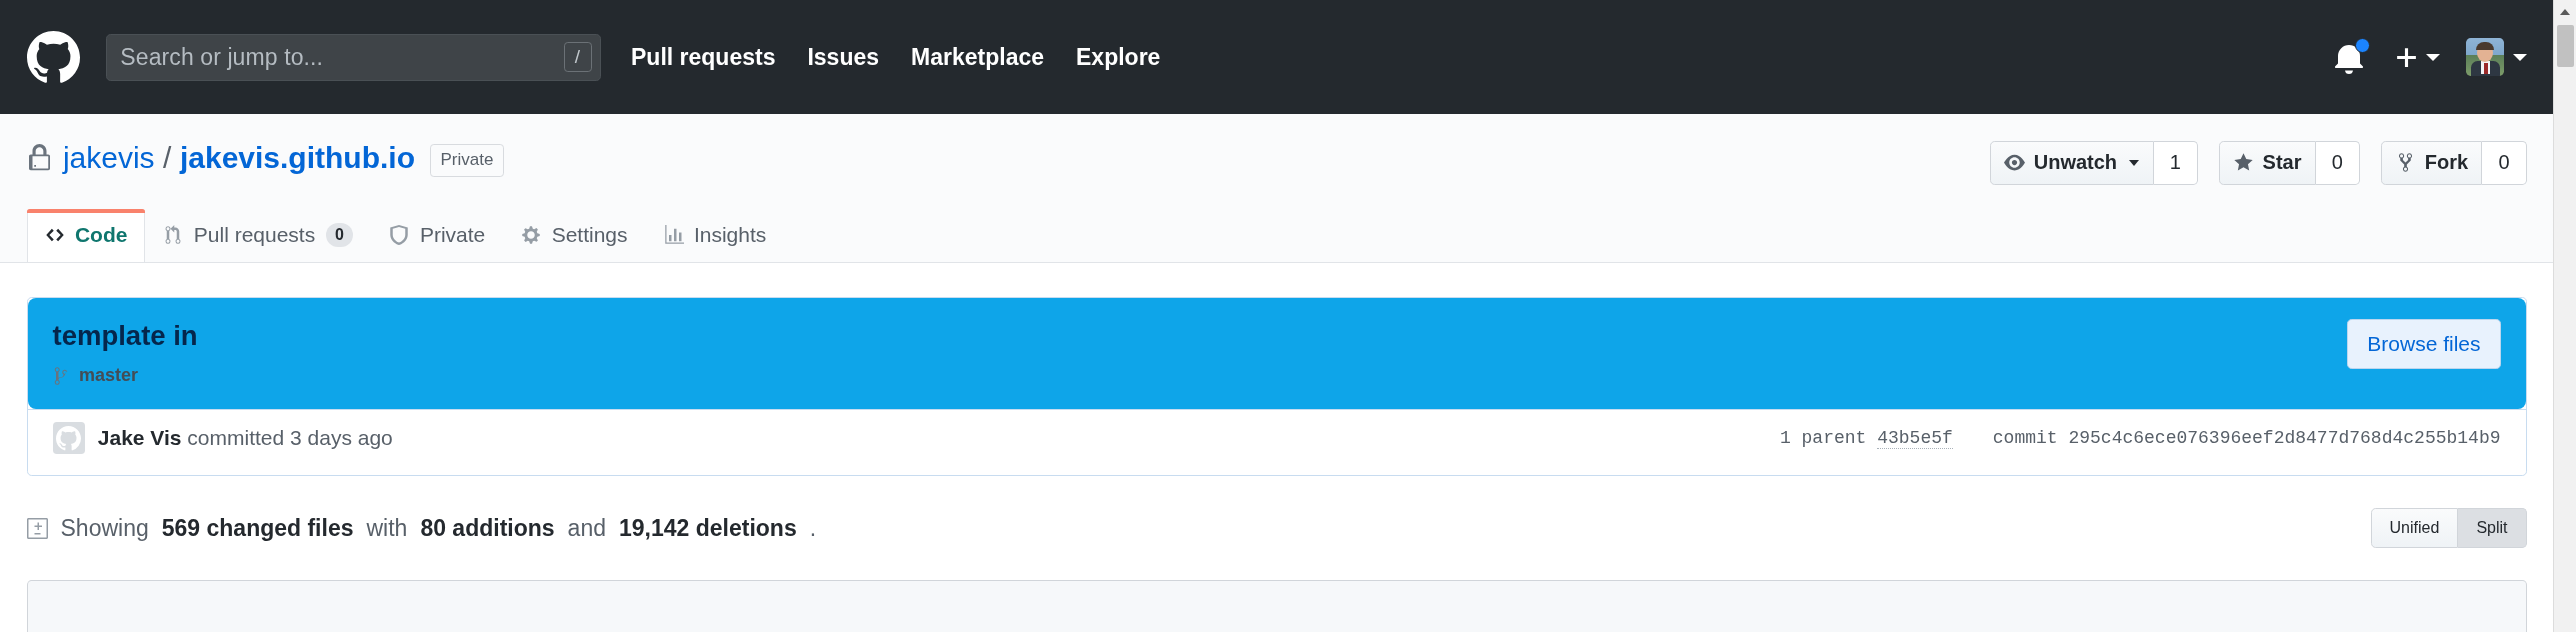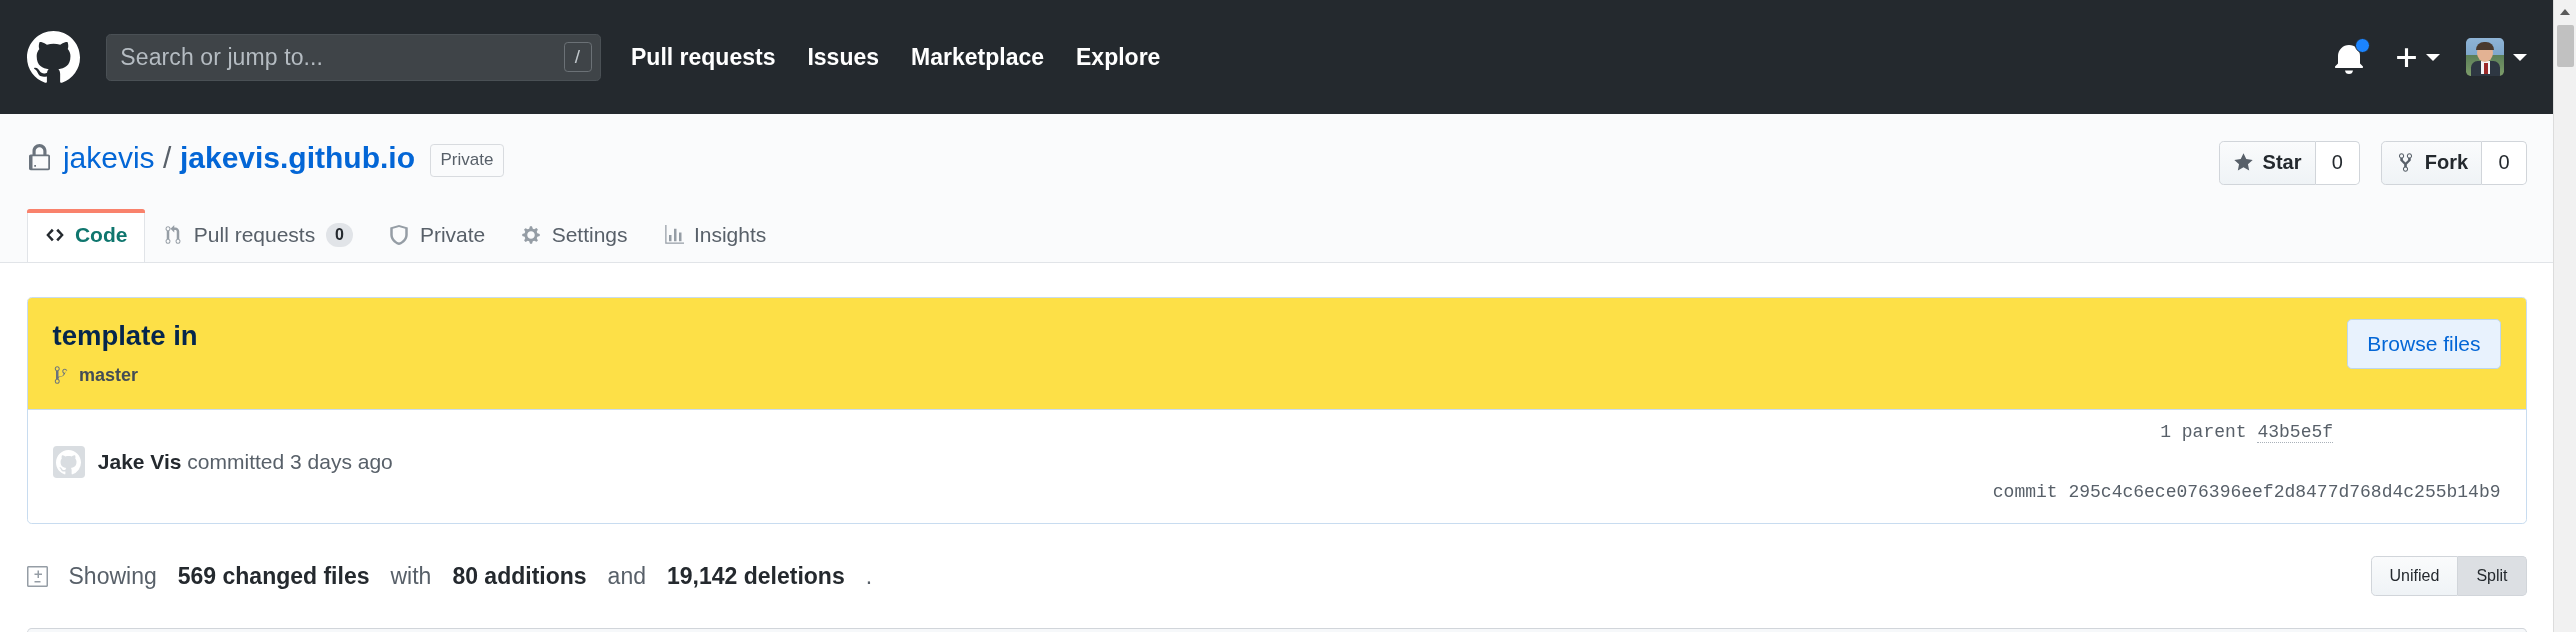--- a/index.html
+++ b/index.html
@@ -152,29 +152,29 @@
   }
 
   
   .content { padding: 34px 26.5px 0 26.5px; }
 
   .commit-box {
     border: 0.9px solid #c8dcf0; border-radius: 4.7px; overflow: hidden;
     background: #fff;
   }
   .commit-head {
-    background: #fde047;
+    background: #0ea5e9;
     padding: 21px 25px 23px;
-    display:flex; align-items:flex-start;
+    display:flex; align-items:flex-start;border-radius:8px;
   }
   .commit-title {
     font-size: 27.5px; font-weight: 600; color:#05264c; line-height:1.25;
   }
   .commit-branch {
-    display:flex; align-items:flex-start; gap:10.4px;
+    display:flex; align-items:center; gap:10.4px;
     font-size: 18px; color:#444d56; font-weight:600; margin-top: 12.3px;
   }
   .commit-branch svg { width:16px; height:20px; fill:#6a737d; display:block; }
   .browse-btn {
     margin-left:auto;
     border: 0.9px solid #bcd6ef; border-radius:4.7px;
     background:#e8f2fd; color:#0366d6;
     font-size: 21px; font-weight: 400;
     padding: 12.3px 19px; text-decoration:none; white-space:nowrap;
   }
@@ -186,30 +186,30 @@
   .committer { display:flex; align-items:center; gap: 13.3px; }
   .committer-av {
     width: 32px; height: 32px; border-radius:3.8px; background:#d9dde1;
     display:flex; align-items:center; justify-content:center; flex:none;
   }
   .committer-av svg { width: 25px; height:25px; fill:#ffffff; display:block; }
   .committer-text { font-size: 21px; color:#586069; }
   .committer-text b { color:#24292e; font-weight:600; }
   .commit-shas {
     margin-left:auto; display:flex; align-items:center; gap: 40px;
-    font-family: "Liberation Mono", monospace; font-size: 18px; color:#586069;flex-direction:column;
+    font-family: "Liberation Mono", monospace; font-size: 18px; color:#586069;
   }
   .sha-link { color:#586069; text-decoration:none; border-bottom:0.9px dotted #a9b1b9; }
 
   
   .stats-row {
     display:flex; align-items:center;
     padding: 32px 26.5px 0 26.5px;
   }
-  .stats-text { display:flex; align-items:center; gap: 21px; font-size: 23px; color:#586069; }
+  .stats-text { display:flex; align-items:center; gap: 13px; font-size: 23px; color:#586069; }
   .stats-text svg { width: 21px; height: 25px; fill:#959da5; display:block; }
   .stats-text b { color:#24292e; font-weight:600; }
 
   .diff-toggle { margin-left:auto; display:flex; height: 40px; }
   .diff-opt {
     border:0.9px solid #d1d5da; font-size: 16px; color:#24292e;
     display:flex; align-items:center; padding: 0 18px;
     background: linear-gradient(#fafbfc, #eff3f6);
     white-space:nowrap;
   }
@@ -308,20 +308,30 @@
               </svg>
         </span>
         <a class="repo-owner" href="#">jakevis</a>
         <span class="repo-sep">/</span>
         <a class="repo-name" href="#">jakevis.github.io</a>
         <span class="private-badge">Private</span>
       </div>
 
       <div class="repo-actions">
 
+        <div class="btn-group">
+          <div class="btn-main">
+            <svg viewBox="0 0 16 16">
+                  <path d="M8.06 2C3 2 0 8 0 8s3 6 8.06 6C13 14 16 8 16 8s-3-6-7.94-6zM8 12c-2.2 0-4-1.79-4-4 0-2.2 1.8-4 4-4 2.21 0 4 1.8 4 4 0 2.21-1.79 4-4 4zm2-4c0 1.11-.89 2-2 2-1.11 0-2-.89-2-2 0-1.11.89-2 2-2 1.11 0 2 .89 2 2z"></path>
+                </svg>
+            <span>Unwatch</span>
+            <span class="btn-caret"></span>
+          </div>
+          <div class="btn-count">1</div>
+        </div>
 
         <div class="btn-group">
           <div class="btn-main">
             <svg viewBox="0 0 14 16">
                   <path d="M14 6l-4.9-.64L7 1 4.9 5.36 0 6l3.6 3.26L2.67 14 7 11.67 11.33 14l-.93-4.74z"></path>
                 </svg>
             <span>Star</span>
           </div>
           <div class="btn-count">0</div>
         </div>

